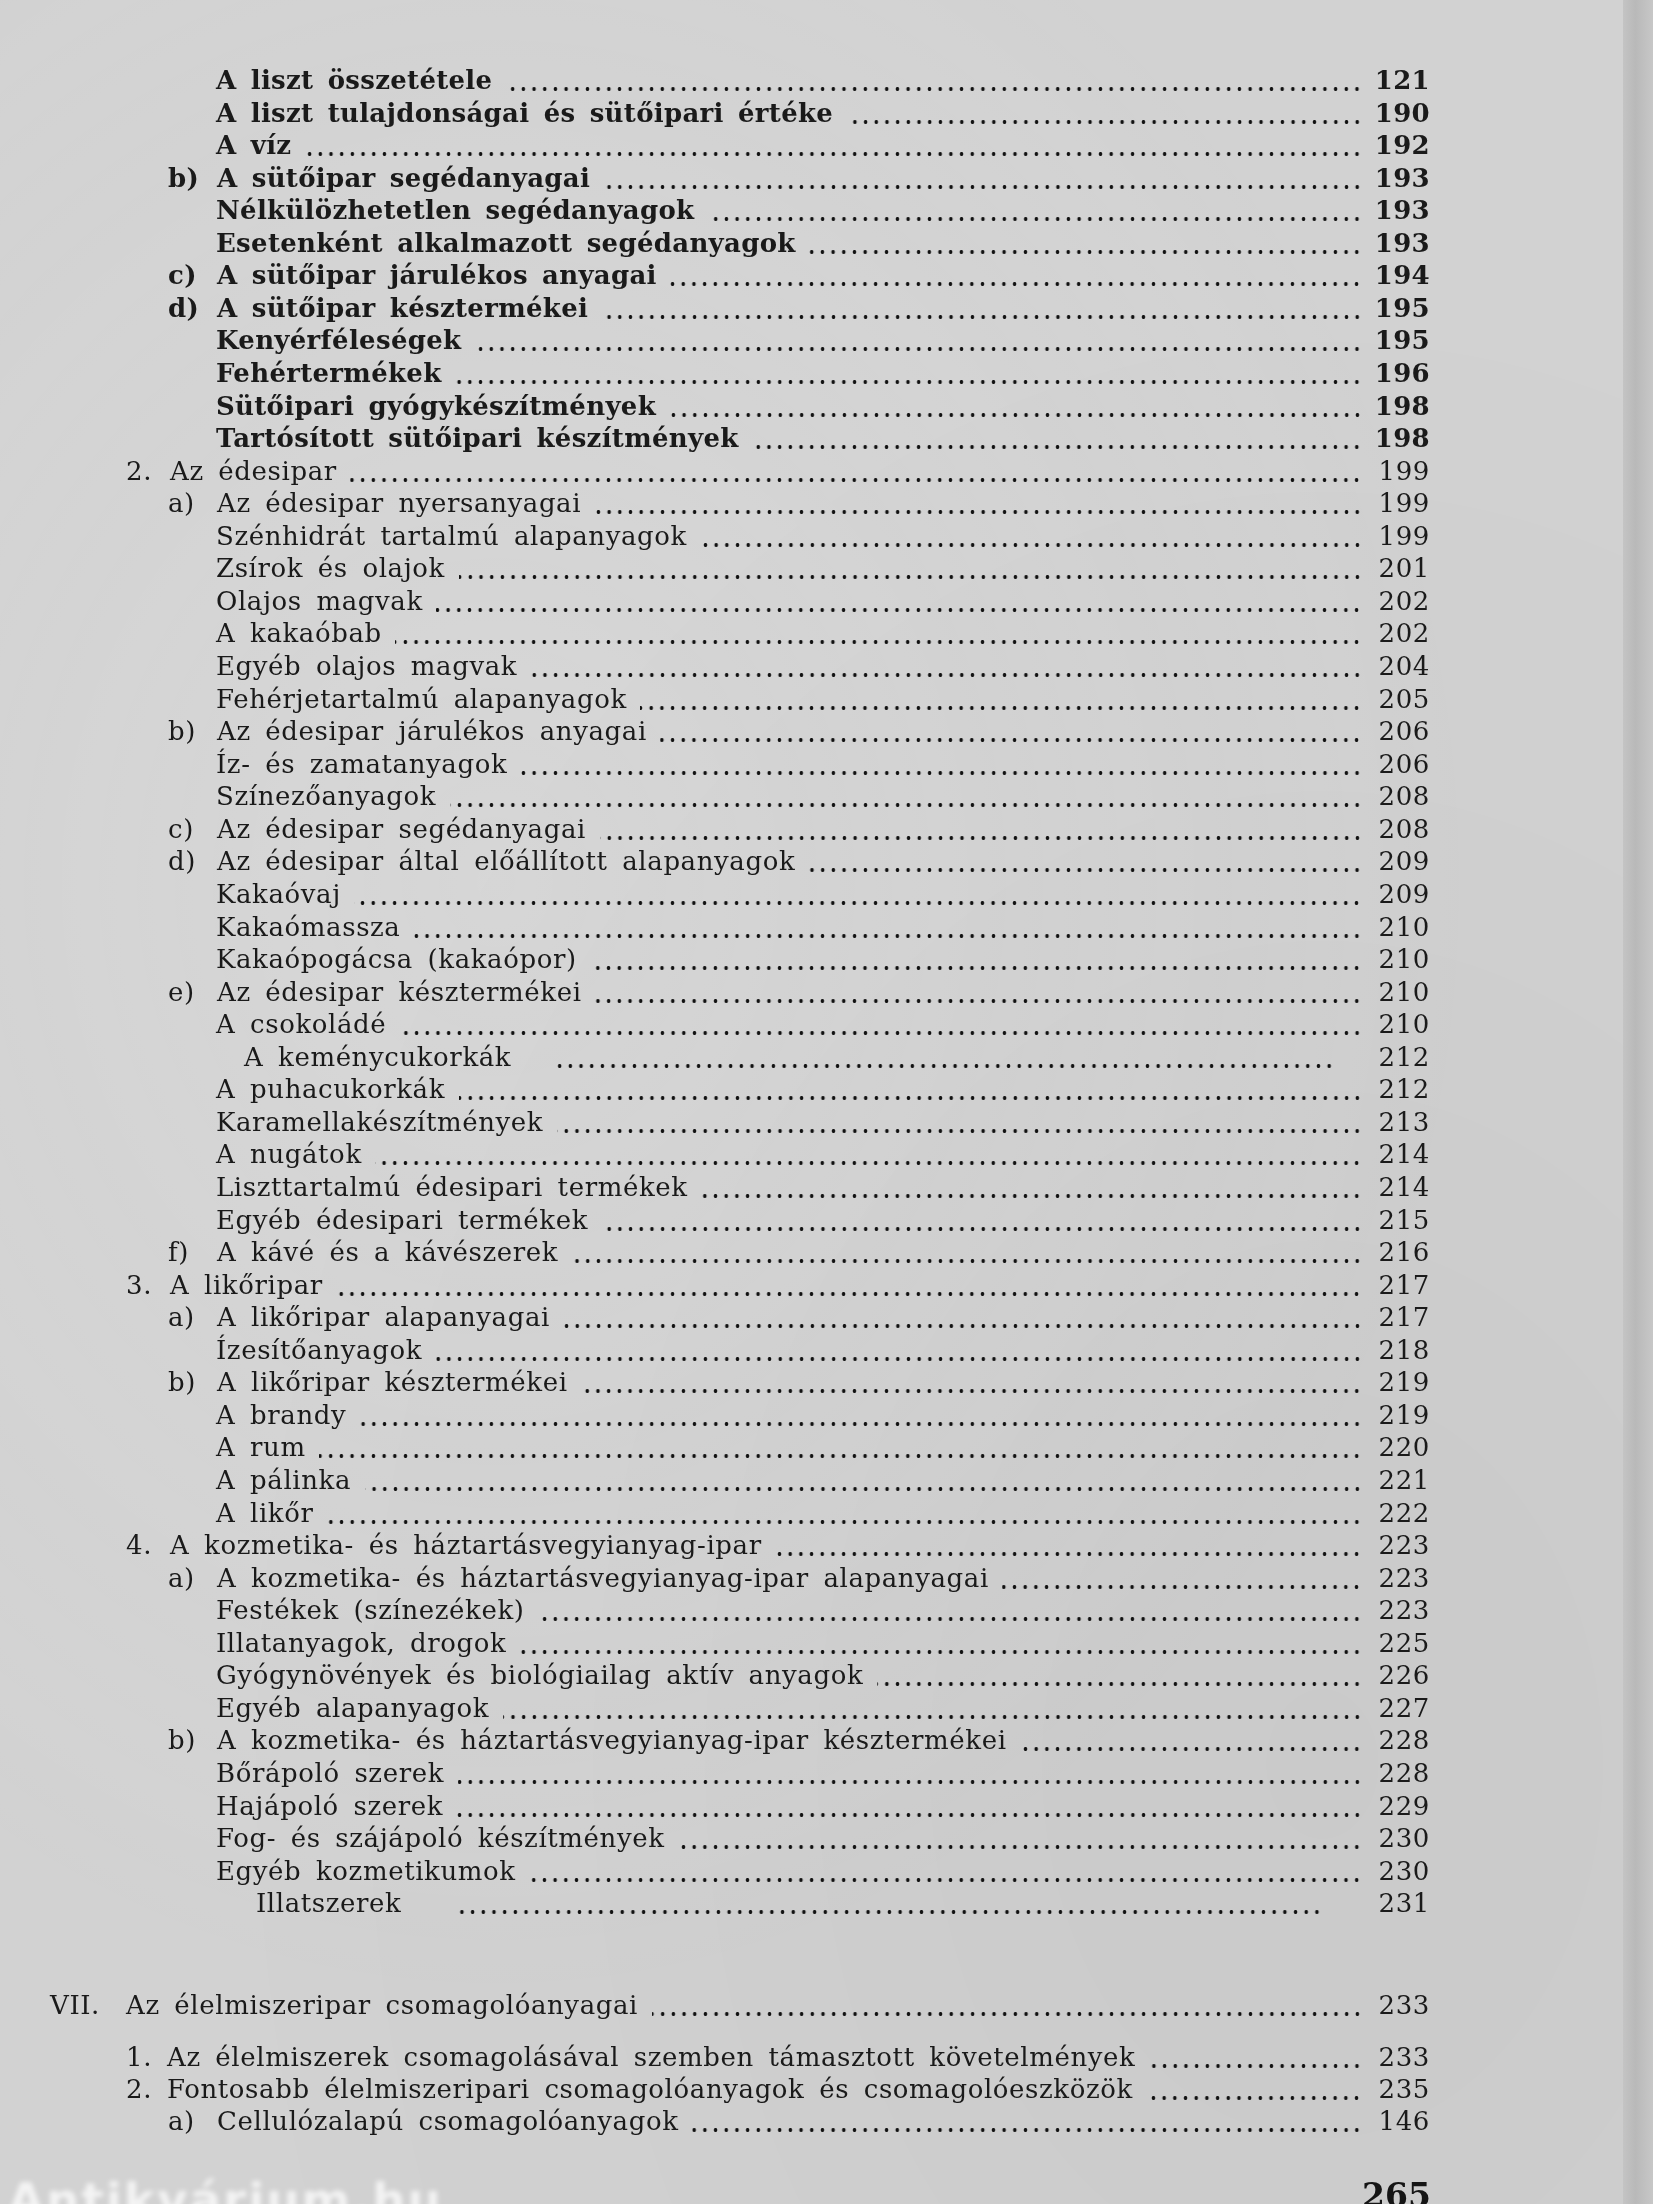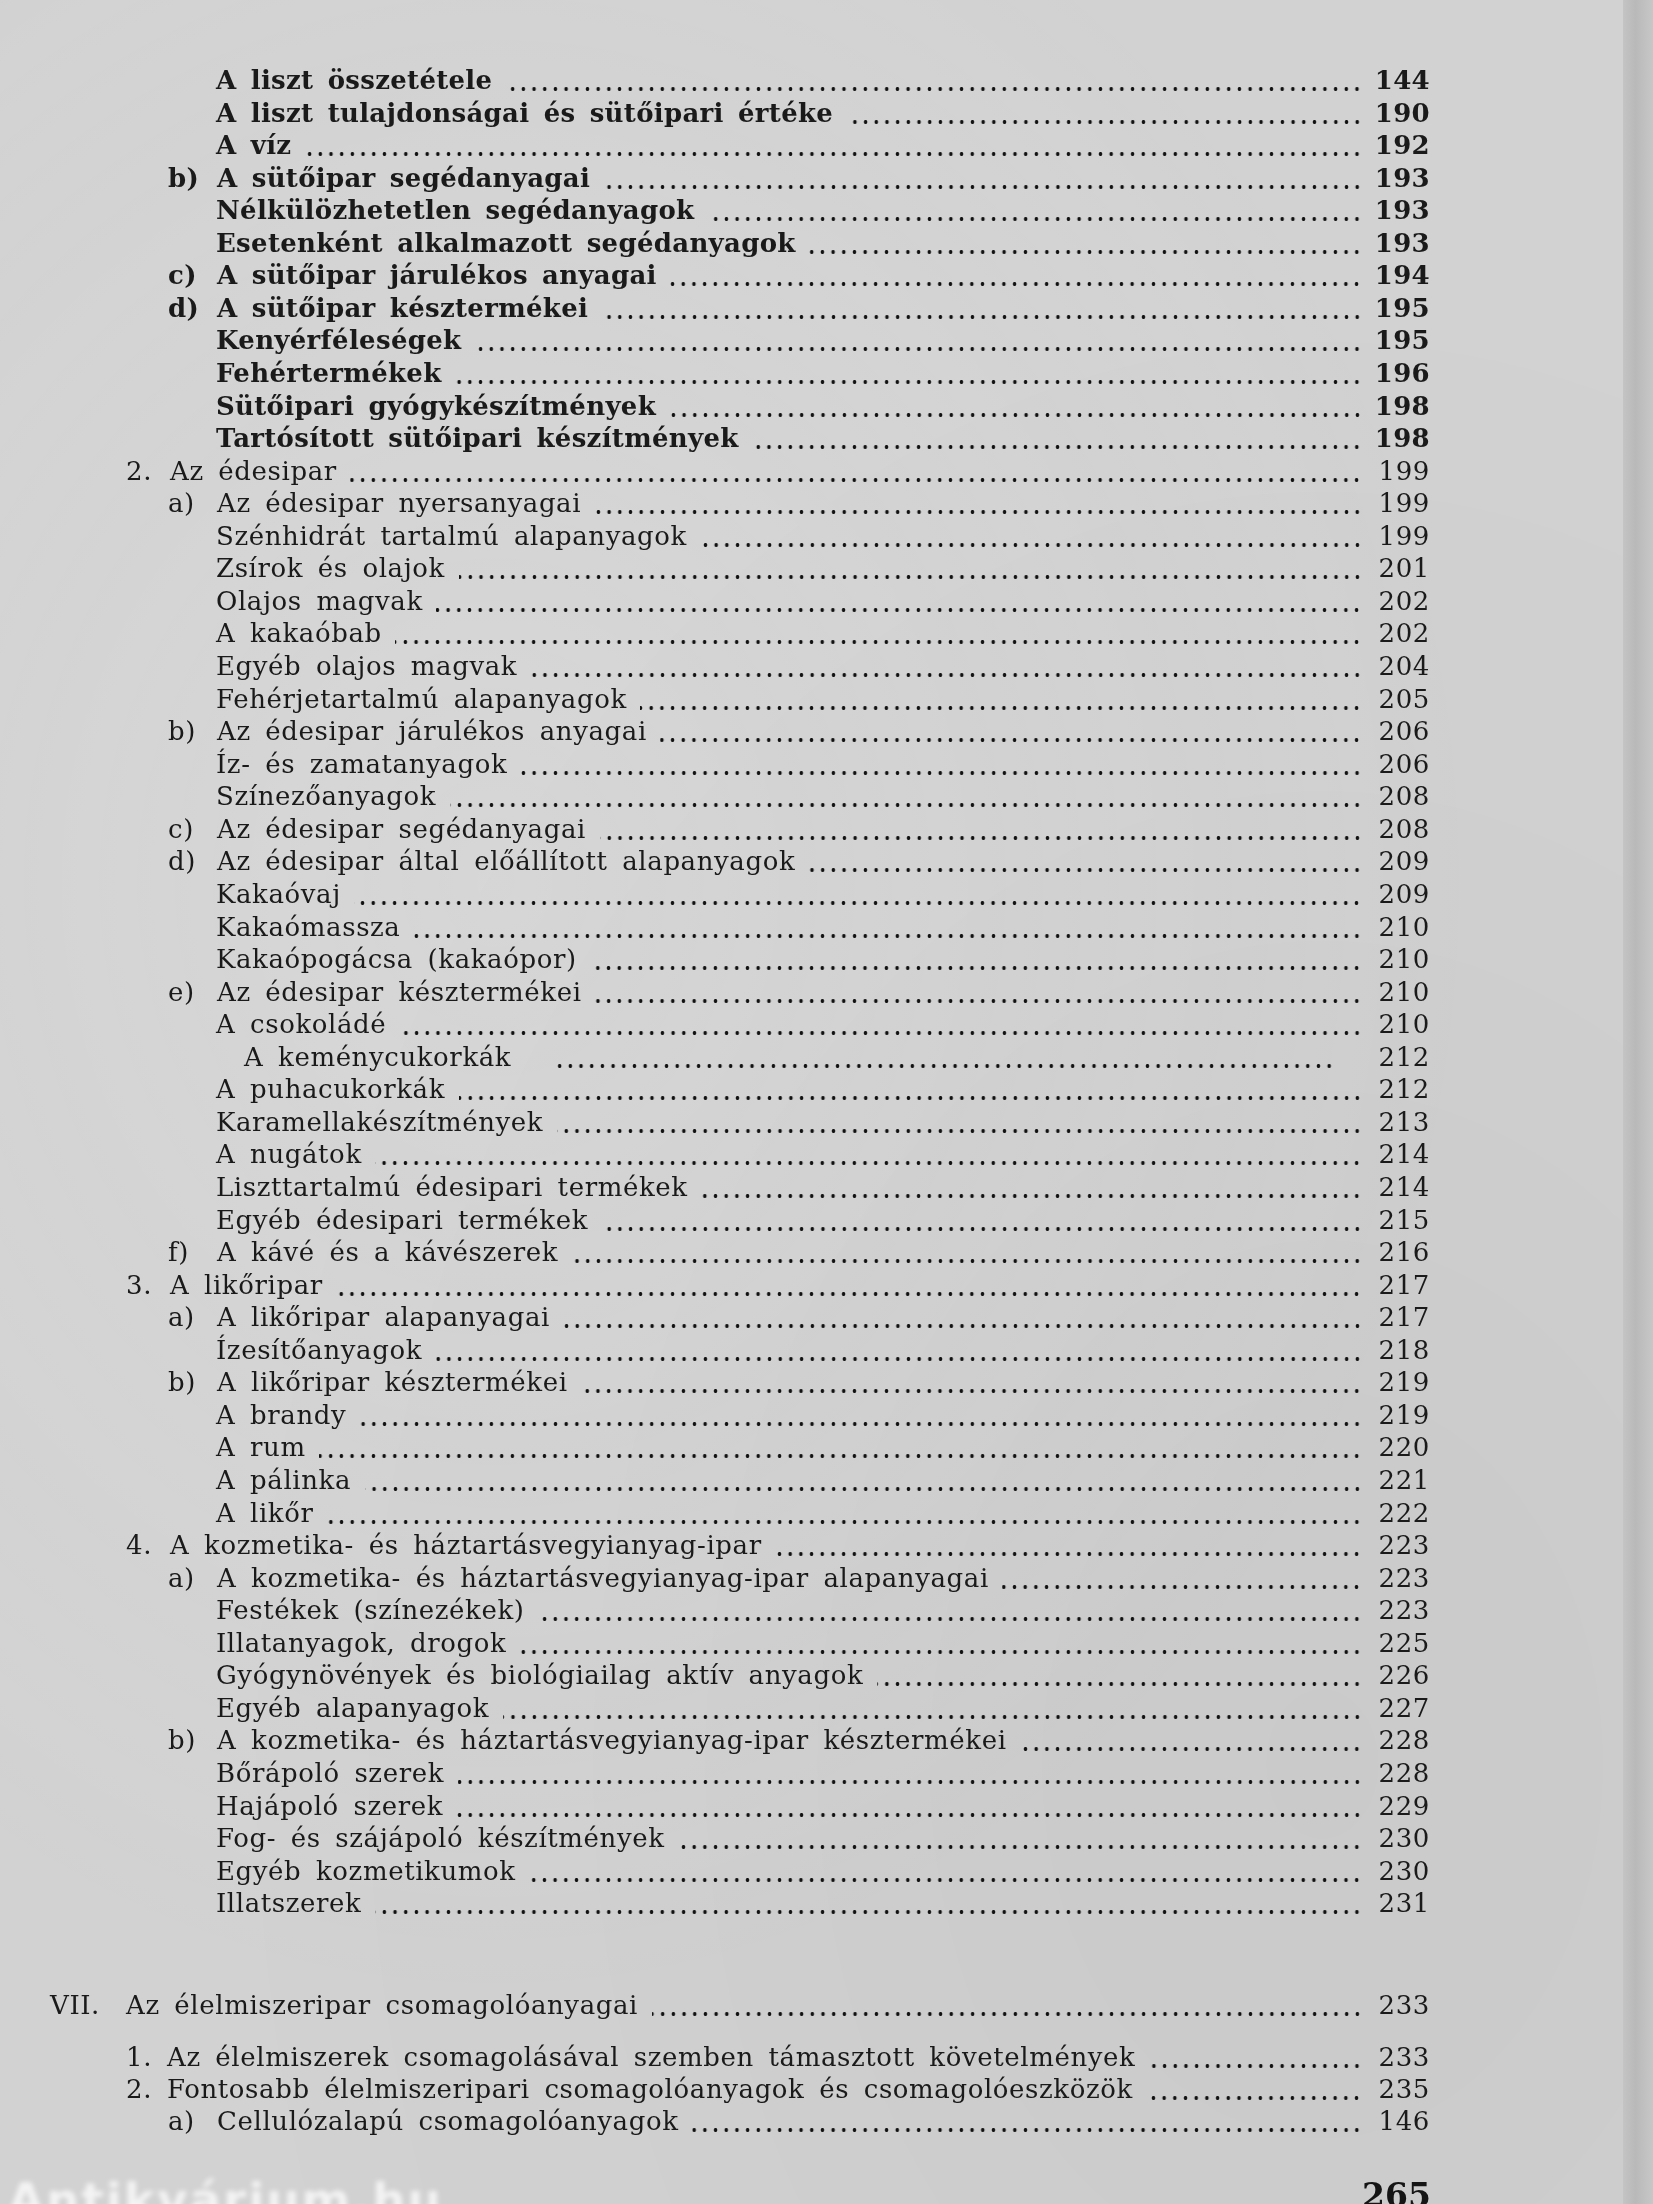--- a/index.html
+++ b/index.html
@@ -47,21 +47,21 @@
 </head>
 <body>
 
 <div class="page-edge"></div>
 
 <div class="toc" id="toc">
     <div class="toc-line bold" style="left: 216px; top: 64px; width: 1214px;">
       <span class="marker" style="width: 0px;"></span>
       <span class="title">A liszt összetétele</span>
       <span class="leader"></span>
-      <span class="page-num">144</span>
+      <span class="page-num">121</span>
     </div>
     <div class="toc-line bold" style="left: 216px; top: 97px; width: 1214px;">
       <span class="marker" style="width: 0px;"></span>
       <span class="title">A liszt tulajdonságai és sütőipari értéke</span>
       <span class="leader"></span>
       <span class="page-num">190</span>
     </div>
     <div class="toc-line bold" style="left: 216px; top: 129px; width: 1214px;">
       <span class="marker" style="width: 0px;"></span>
       <span class="title">A víz</span>
@@ -379,21 +379,21 @@
       <span class="title">Fog- és szájápoló készítmények</span>
       <span class="leader"></span>
       <span class="page-num">230</span>
     </div>
     <div class="toc-line" style="left: 216px; top: 1855px; width: 1214px;">
       <span class="marker" style="width: 0px;"></span>
       <span class="title">Egyéb kozmetikumok</span>
       <span class="leader"></span>
       <span class="page-num">230</span>
     </div>
-    <div class="toc-line" style="left: 216px; top: 1887px; width: 1214px;">
+    <div class="toc-line" style="left: 216px; top: 1887px; width: 1214px; gap: 40px;">
       <span class="marker" style="width: 0px;"></span>
       <span class="title">Illatszerek</span>
       <span class="leader"></span>
       <span class="page-num">231</span>
     </div>
   </div>
 
 <div class="toc" id="chapter">
   <div class="toc-line" id="chapter-line" style="left:50px; top:1989px; width:1380px;">
     <span class="marker" style="width:76px;">VII.</span>

